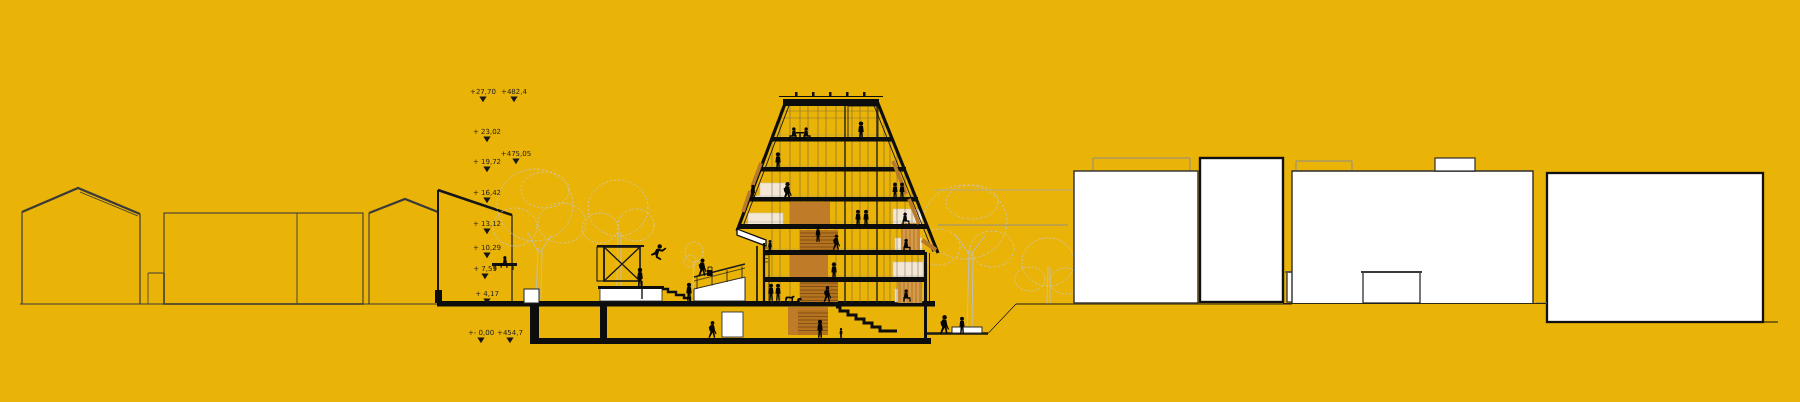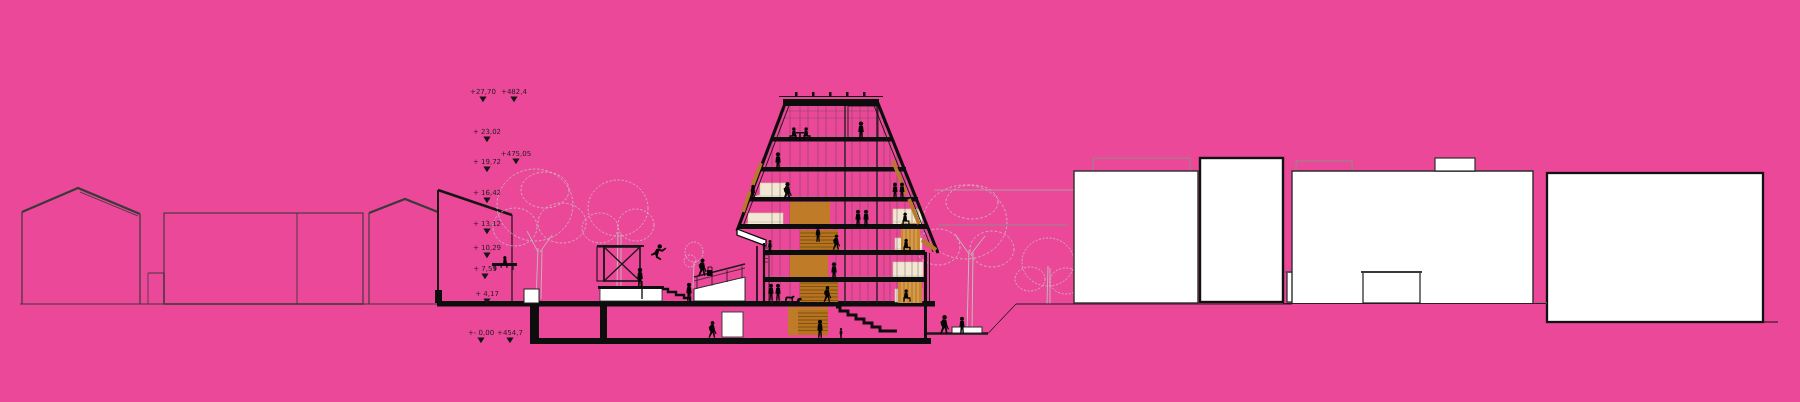--- a/index.html
+++ b/index.html
@@ -1,16 +1,16 @@
 <!DOCTYPE html>
 <html><head>
 <meta charset="utf-8">
 <style>
   html,body{margin:0;padding:0;background:#ffffff;}
-  .canvas-wrap{position:relative;width:1800px;height:402px;background:#ec4899;overflow:hidden;font-family:"DejaVu Sans",sans-serif;}
+  .canvas-wrap{position:relative;width:1800px;height:402px;background:#eab308;overflow:hidden;font-family:"DejaVu Sans",sans-serif;}
   svg{display:block;}
   text.elev{font-family:"DejaVu Sans",sans-serif;font-size:7px;fill:#1c1c1c;}
 </style>
 </head>
 <body>
 
 <div class="canvas-wrap">
 <svg width="1800" height="402" viewBox="0 0 1800 402" xmlns="http://www.w3.org/2000/svg">
 
   <defs>

